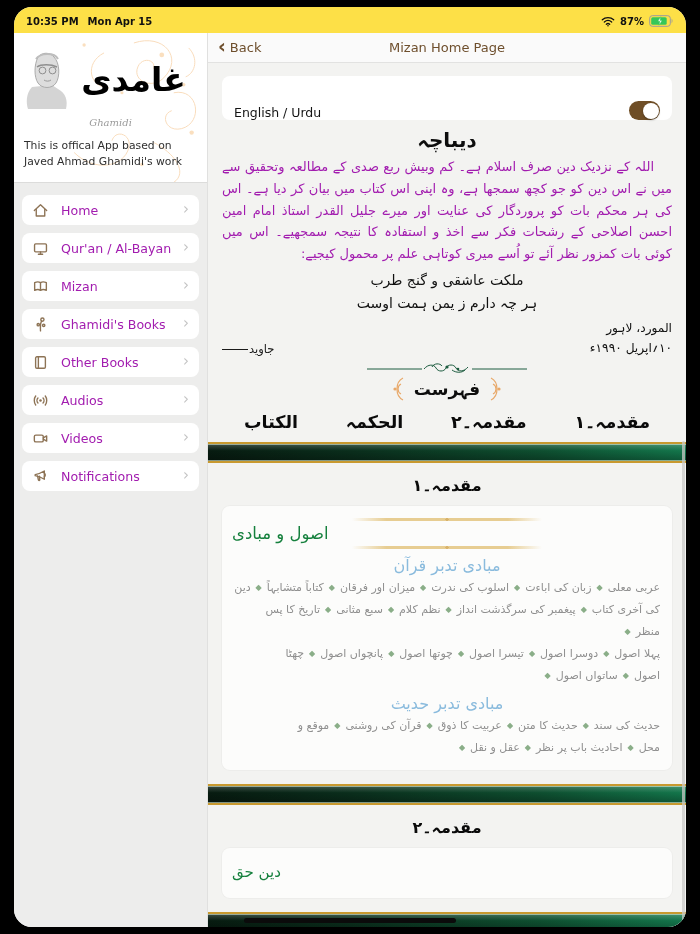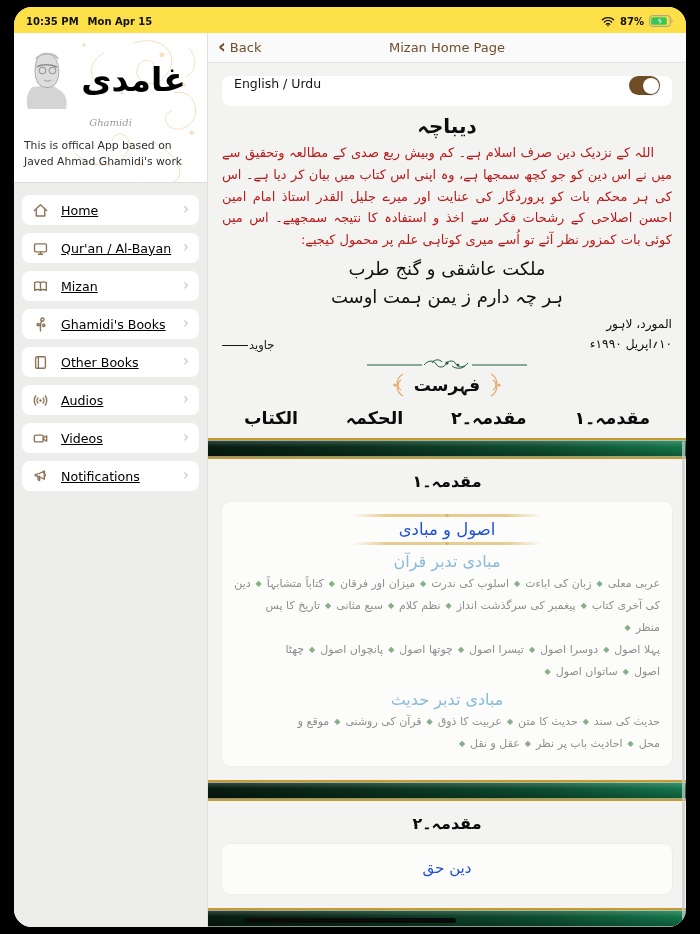--- a/index.html
+++ b/index.html
@@ -21,62 +21,62 @@
   .swirls{position:absolute;inset:0;width:100%;height:100%;}
   .logo-row{position:relative;display:flex;align-items:center;height:72px;}
   .logo-calli{flex:1;text-align:center;font-size:33px;font-weight:bold;color:#000000;line-height:1;}
   .logo-latin{position:relative;text-align:center;font-family:"DejaVu Serif",serif;font-style:italic;
               color:#9b9b9b;font-size:10px;margin:2px 0 10px;}
   .tagline{position:relative;font-size:10.8px;color:#2f2f2f;line-height:1.5;text-align:left;}
   .menu{flex:1;padding:12px 8px 0;}
   .menu-item{height:30px;background:#fff;border-radius:8px;margin-bottom:8px;display:flex;
              align-items:center;padding:0 10px;cursor:pointer;}
   .menu-item .mi-icon{width:17px;height:17px;margin-right:12px;flex:0 0 17px;}
-  .menu-item .mi-label{flex:1;font-size:12.6px;color:#000000;white-space:nowrap;overflow:hidden;text-decoration:underline;}
+  .menu-item .mi-label{flex:1;font-size:12.6px;color:#a21caf;white-space:nowrap;overflow:hidden;}
   .menu-item .mi-chevron{color:#c3c3c3;font-size:15px;line-height:1;margin-top:-2px;}
   
   .content{flex:1;display:flex;flex-direction:column;min-width:0;background:#f3f3f1;position:relative;}
   .navbar{height:29px;flex:0 0 29px;background:#fafafa;border-bottom:1px solid #e2e2e1;
           display:flex;align-items:center;padding:0 10px;position:relative;}
   .back-btn{display:flex;align-items:center;color:#6e4f2d;cursor:pointer;}
   .back-chevron{font-size:19px;font-weight:700;margin-right:4px;line-height:1;margin-top:-2px;}
   .back-label{font-size:13px;}
   .nav-title{position:absolute;left:0;right:0;text-align:center;color:#6e4f2d;font-size:13px;pointer-events:none;}
-  .lang-row{margin:13px 14px 0;height:30px;background:#fff;border-radius:8px;display:flex;
-            align-items:flex-start;padding:0 12px;gap:10px;}
+  .lang-row{margin:13px 14px 0;height:44px;background:#fff;border-radius:8px;display:flex;
+            align-items:flex-end;padding:0 12px;gap:10px;}
   .lang-label{flex:1;font-size:12.5px;color:#141414;}
   .toggle{width:31px;height:19px;border-radius:10px;background:#6f4e26;position:relative;cursor:pointer;}
   .toggle .knob{position:absolute;top:1.5px;right:1.5px;width:16px;height:16px;border-radius:50%;
                 background:#fff;box-shadow:0 1px 2px rgba(0,0,0,.35);}
   .scroll{flex:1;min-height:0;overflow:hidden;position:relative;}
   .preface-title{text-align:center;font-size:20px;font-weight:700;color:#0d0d0d;margin:8px 0 4px;}
   .preface-text{direction:rtl;text-align:justify;text-indent:18px;margin:0 14px;font-size:13px;
-                line-height:1.68;color:#b91c1c;}
-  .couplet{direction:rtl;text-align:center;font-size:18px;color:#101010;margin-top:7px;}
+                line-height:1.68;color:#a21caf;}
+  .couplet{direction:rtl;text-align:center;font-size:14px;color:#101010;margin-top:7px;}
   .meta{position:relative;margin:8px 14px 2px;min-height:40px;}
   .place-date{direction:rtl;text-align:right;font-size:12.2px;color:#101010;line-height:1.6;}
   .signature{position:absolute;left:0;bottom:3px;display:flex;align-items:center;direction:ltr;}
   .sig-line{width:26px;border-top:1.2px solid #1a1a1a;margin-right:1px;}
   .sig-name{font-size:11.5px;color:#1a1a1a;}
   .toc-ornament{display:flex;justify-content:center;margin-top:2px;}
   .toc-title-row{display:flex;align-items:center;justify-content:center;gap:7px;margin:1px 0 4px;}
   .toc-title{font-size:17px;font-weight:700;color:#0d0d0d;}
   .tabs{direction:rtl;display:flex;justify-content:space-between;padding:6px 36px 10px;}
   .tab{font-size:17.5px;font-weight:700;color:#0a0a0a;cursor:pointer;white-space:nowrap;}
   .gbar{height:17px;border-top:2px solid #c8992f;border-bottom:2px solid #c8992f;
         background-image:linear-gradient(180deg,rgba(255,255,255,.22),rgba(255,255,255,0) 40%,rgba(0,0,0,.28)),
                          linear-gradient(90deg,#071b10 0%,#0a2e1c 30%,#0e4f30 70%,#13764b 100%);
         box-shadow:inset 0 1px 0 rgba(215,235,215,.6),inset 0 -1px 0 rgba(215,235,215,.6);}
   .sec-heading{text-align:center;font-size:16px;font-weight:700;color:#0a0a0a;padding:13px 0 11px;}
   .card{background:#fcfcfb;border-radius:8px;margin:0 14px 14px;padding:9px 10px 11px;
         box-shadow:0 0 0 1px rgba(0,0,0,.025);}
   .gold-line{height:3px;width:190px;margin:3px auto;
              background:radial-gradient(circle at center,#d9b36c 0 32%,transparent 33%) center/10px 3px no-repeat,
                         linear-gradient(90deg,transparent,#e7cd92 18%,#e7cd92 82%,transparent);}
-  .card-title{text-align:center;color:#1d4ed8;font-size:16.5px;margin:3px 0;}
+  .card-title{color:#15803d;font-size:16.5px;margin:3px 0;}
   .card-title.small{font-size:15px;margin:6px 0;}
   .blue-link{direction:rtl;text-align:center;color:#8abbdd;font-size:16px;margin:7px 0 2px;cursor:pointer;}
   .link-line{direction:rtl;text-align:right;font-size:11px;color:#8f8f8f;line-height:2.0;padding:0 2px;}
   .toc-link{cursor:pointer;}
   .link-sep{color:#8aae88;font-size:8px;margin:0 5px;vertical-align:1.5px;}
   .home-indicator{position:absolute;left:50%;transform:translateX(-50%);bottom:4px;width:212px;height:5px;
                   border-radius:3px;background:#0b0b0b;z-index:50;cursor:grab;}
   .scrollbar{position:absolute;right:1px;top:408px;width:3px;height:492px;border-radius:2px;
              background:#c9c9c7;opacity:.75;z-index:40;}
   svg{display:block;}

